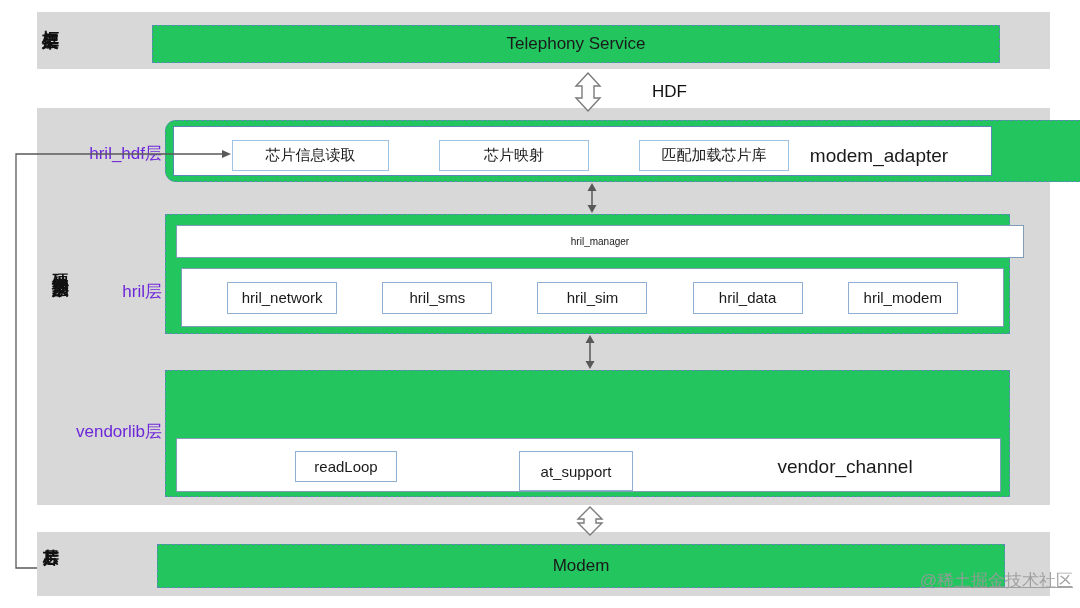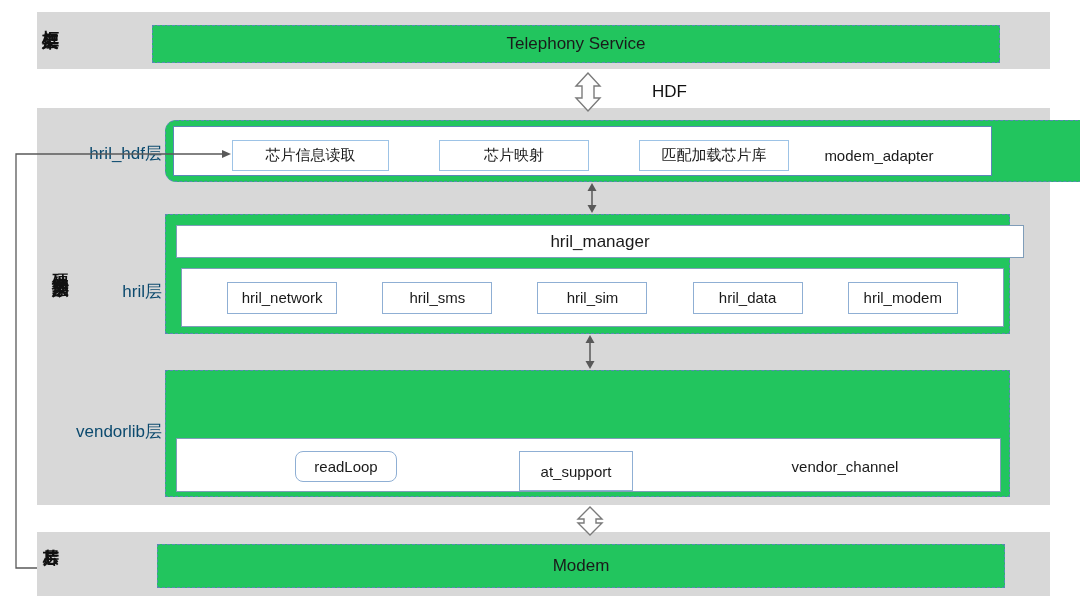--- a/index.html
+++ b/index.html
@@ -7,37 +7,37 @@
     position:relative;width:1080px;height:608px;overflow:hidden;
     font-family:"Liberation Sans","DejaVu Sans",sans-serif;
     color:#1a1a1a;background:#ffffff;
   }
   .band{position:absolute;background:#d8d8d8;}
   .vlabel{
     position:absolute;writing-mode:vertical-rl;text-orientation:upright;
     font-weight:bold;font-size:17px;letter-spacing:2px;color:#111;line-height:1;
   }
   .row-label{
-    position:absolute;font-size:17px;text-align:right;color:#0c4a6e;white-space:nowrap;
+    position:absolute;font-size:17px;text-align:right;color:#6d28d9;white-space:nowrap;
   }
   .dashed-box{
     position:absolute;background:#22c55e;border:1.5px dashed #5b87b7;box-sizing:border-box;
   }
   .solid-panel{
     position:absolute;background:#ffffff;border:1px solid #7f9db9;box-sizing:border-box;
   }
   .box{
     position:absolute;background:#ffffff;border:1px solid #8fafd4;box-sizing:border-box;
     display:flex;align-items:center;justify-content:center;
     font-size:15px;white-space:nowrap;
   }
   .box.light{border-color:#9dc3e6;}
   .plain-text{
     position:absolute;display:flex;align-items:center;justify-content:center;
-    font-size:15px;white-space:nowrap;
+    font-size:19px;white-space:nowrap;
   }
   .flex-row{
     position:absolute;background:#ffffff;border:1px solid #7f9db9;box-sizing:border-box;
     display:flex;align-items:center;justify-content:space-evenly;
   }
   .flex-row .box{position:static;width:110px;height:32px;}
   .big-label{font-size:17px;display:flex;align-items:center;justify-content:center;}
   .hdf-text{position:absolute;left:611px;top:82px;font-size:17px;color:#111;margin-left:41px;}
   .overlay{position:absolute;left:0;top:0;pointer-events:none;z-index:5;}
   .watermark{
@@ -76,37 +76,37 @@
         <div class="box light" style="left:465px;top:13px;width:150px;height:31px;">
           <span>匹配加载芯片库</span>
         </div>
         <div class="plain-text" style="left:625px;top:13px;width:160px;height:31px;">modem_adapter</div>
       </div>
     </div>
 
     <div class="row-label" style="left:30px;top:172px;width:95px;">hril层</div>
 
     <div class="dashed-box" style="left:128px;top:106px;width:845px;height:120px;">
-      <div class="solid-panel big-label" style="left:10px;top:10px;width:848px;height:33px;font-size:17px;">
+      <div class="solid-panel big-label" style="left:10px;top:10px;width:848px;height:33px;font-size:10px;">
         <span>hril_manager</span>
       </div>
       <div class="flex-row" style="left:15px;top:53px;width:823px;height:59px;">
         <div class="box">hril_network</div>
         <div class="box">hril_sms</div>
         <div class="box">hril_sim</div>
         <div class="box">hril_data</div>
         <div class="box">hril_modem</div>
       </div>
     </div>
 
     <div class="row-label" style="left:20px;top:312px;width:105px;">vendorlib层</div>
 
     <div class="dashed-box" style="left:128px;top:262px;width:845px;height:127px;">
       <div class="solid-panel" style="left:10px;top:67px;width:825px;height:54px;">
-        <div class="box" style="left:118px;top:12px;width:102px;height:31px;border-radius:8px;">
+        <div class="box" style="left:118px;top:12px;width:102px;height:31px;">
           <span>readLoop</span>
         </div>
         <div class="box" style="left:342px;top:12px;width:114px;height:40px;">
           <span>at_support</span>
         </div>
         <div class="plain-text" style="left:588px;top:12px;width:160px;height:31px;">vendor_channel</div>
       </div>
     </div>
   </div>
 
@@ -134,14 +134,15 @@
 
     <g>
       <line x1="590" y1="342" x2="590" y2="362" stroke="#595959" stroke-width="1.5"></line>
       <polygon points="590,335 585.5,343 594.5,343" fill="#595959"></polygon>
       <polygon points="590,369 585.5,361 594.5,361" fill="#595959"></polygon>
     </g>
 
     <path d="M590,507 L578,519 L584,519 L584,523 L578,523 L590,535 L602,523 L596,523 L596,519 L602,519 Z" fill="#fdfdfd" stroke="#7a7a7a" stroke-width="1.4"></path>
   </svg>
 
+  <div class="watermark">@稀土掘金技术社区</div>
 
 </div>
 
 </body></html>

